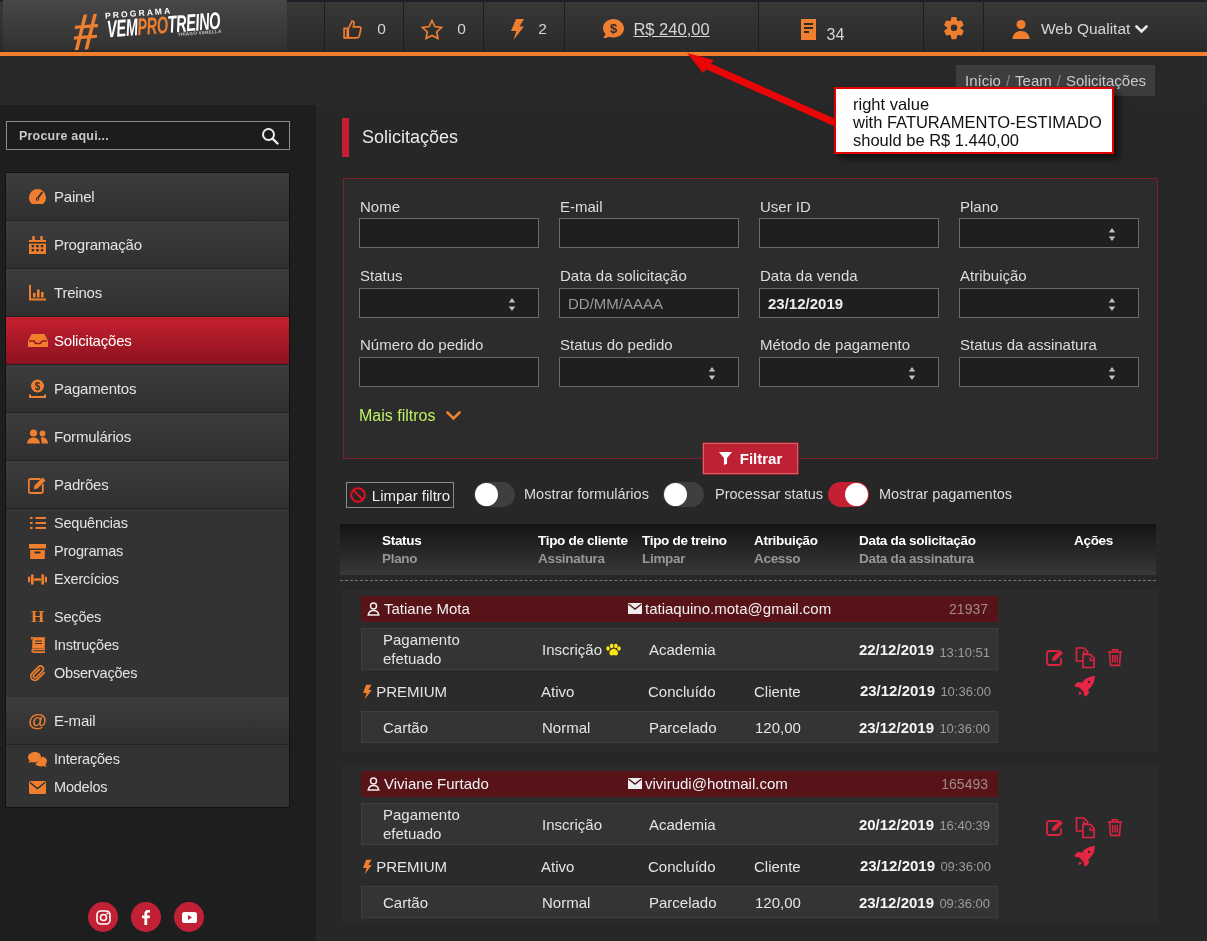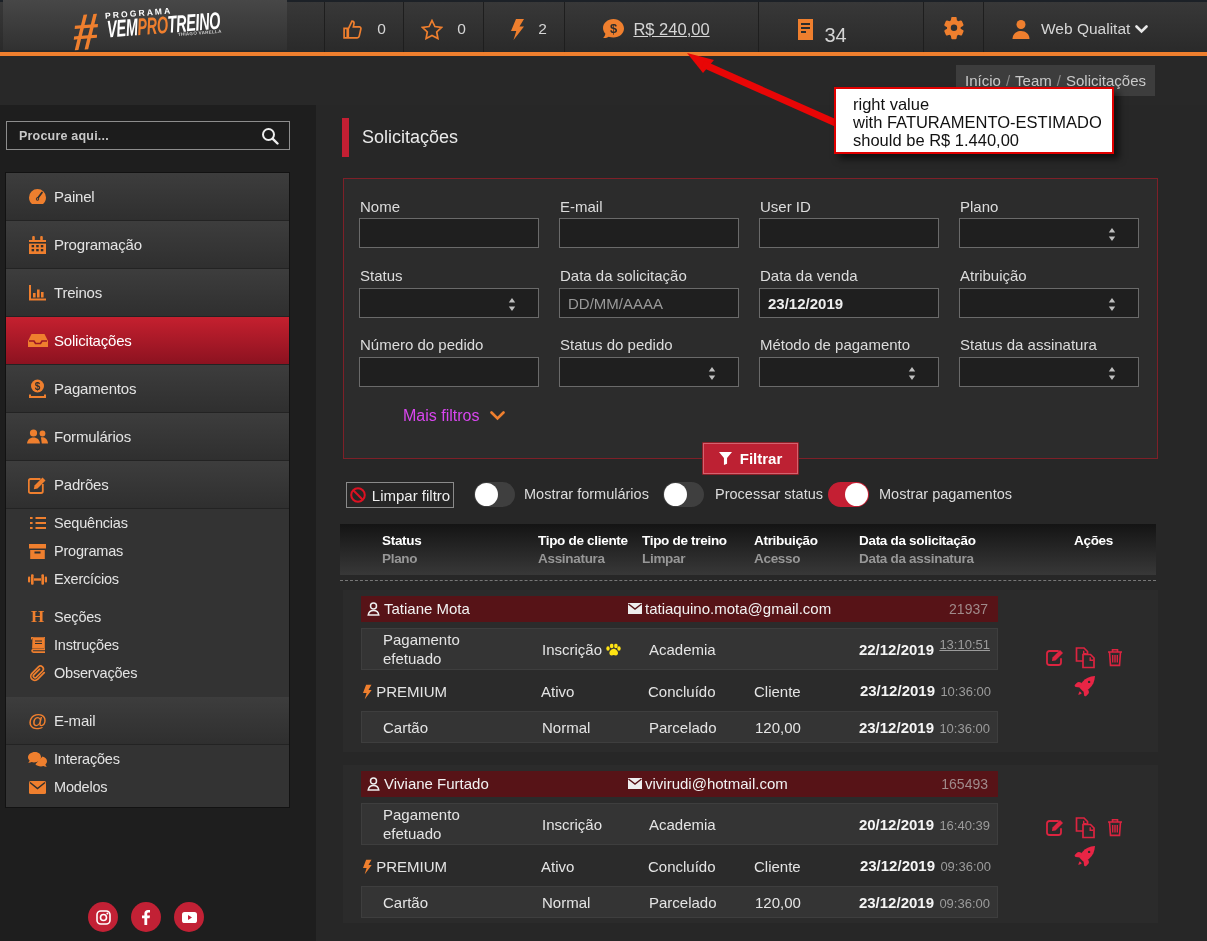--- a/index.html
+++ b/index.html
@@ -30,21 +30,21 @@
 
 #main { position:absolute; left:316px; top:105px; width:891px; height:836px; background:#272727; }
 #titleblk { position:absolute; left:26px; top:13px; height:39px; border-left:7px solid #c41f33; padding-left:13px; display:flex; align-items:center; color:#e9e9e9; font-size:18px; }
 
 
 #fpanel { position:absolute; left:27px; top:73px; width:815px; height:281px; border:1px solid #7e2028; background:#2c2c2c; }
 .flabel { position:absolute; color:#dcdcdc; font-size:15px; }
 .finput { position:absolute; width:180px; height:30px; background:#1f1f1f; border:1px solid #6a6a6a; color:#eee; font-size:15px; padding:0 8px; display:flex; align-items:center; }
 .finput.ph { color:#9a9a9a; }
 .selarr { position:absolute; right:22px; top:8.5px; }
-#maisf { position:absolute; left:15px; top:228px; color:#d946ef; font-size:16px;margin-left:44px; }
+#maisf { position:absolute; left:15px; top:228px; color:#bef264; font-size:16px; }
 #filtrar { position:absolute; left:358px; top:263px; width:97px; height:33px; background:#bd2133; border:1px solid #8a2028; box-shadow:inset 0 0 0 1px #d4626f; border-radius:1px; color:#fff; display:flex; align-items:center; justify-content:center; gap:8px; font-size:15px; font-weight:bold; }
 
 
 #togrow { position:absolute; left:27px; top:377px; width:830px; height:26px; }
 #limpar { position:absolute; left:3px; top:0; width:108px; height:26px; border:1px solid #8a8a8a; color:#eee; font-size:15px; display:flex; align-items:center; justify-content:center; gap:6px; background:#262626; }
 .tog { position:absolute; top:0; width:41px; height:25px; border-radius:13px; background:#3f3f3f; }
 .tog .knob { position:absolute; left:1px; top:1px; width:23px; height:23px; border-radius:50%; background:#fff; }
 .tog.on { background:#c41f33; }
 .tog.on .knob { left:auto; right:1px; }
 .toglab { position:absolute; top:4px; color:#dcdcdc; font-size:14.5px; white-space:nowrap; }
@@ -121,21 +121,21 @@
         <path d="M11.5 1C5.7 1 1 5 1 10c0 2.2.9 4.2 2.4 5.8-.3 1.7-1.3 3.3-2.3 4.2 1.9.4 4.1-.3 5.6-1.2 1.5.5 3.1.8 4.8.8 5.8 0 10.5-4 10.5-9S17.3 1 11.5 1z" fill="#ef7f2e"></path>
         <text x="11.5" y="15" font-size="13" font-weight="bold" fill="#2c2c2c" text-anchor="middle" font-family="Liberation Sans">$</text>
       </svg>
     <span style="font-size:16.5px;text-decoration:underline;">R$ 240,00</span>
   </div>
   <div class="tn" style="width:165px; gap:10px; padding-right:38px;">
     <svg width="17" height="21" viewBox="0 0 17 21">
         <path d="M1 0h15v21H1z" fill="#ef7f2e"></path>
         <path d="M4 5h9M4 9h9M4 13h5" stroke="#2c2c2c" stroke-width="1.8"></path>
       </svg>
-    <span style="font-size:20px;margin-top:12px;">34</span>
+    <span style="font-size:16px;margin-top:12px;">34</span>
   </div>
   <div class="tn" style="width:60px;">
     <svg width="24" height="24" viewBox="0 0 24 24">
         <path fill="#ef7f2e" d="M22.8 14.1l-2.2-1.3c.1-.5.1-1 .1-1.6l2.2-1.3c.5-.3.7-.9.5-1.4l-1.5-3.4c-.2-.5-.8-.8-1.3-.6l-2.4.7c-.4-.4-.8-.7-1.3-1L16.6 1.8c-.1-.6-.6-1-1.1-1h-3.1c-.6 0-1 .4-1.1 1l-.4 2.4c-.5.3-.9.6-1.3 1l-2.4-.7c-.5-.2-1.1.1-1.3.6L4.4 8.5c-.2.5 0 1.1.5 1.4l2.2 1.3c-.1.5-.1 1 0 1.6l-2.2 1.3c-.5.3-.7.9-.5 1.4l1.5 3.4c.2.5.8.8 1.3.6l2.4-.7c.4.4.8.7 1.3 1l.4 2.4c.1.6.6 1 1.1 1h3.1c.6 0 1-.4 1.1-1l.4-2.4c.5-.3.9-.6 1.3-1l2.4.7c.5.2 1.1-.1 1.3-.6l1.5-3.4c.2-.5 0-1.1-.5-1.4zM14 15a3.2 3.2 0 1 1 0-6.4 3.2 3.2 0 0 1 0 6.4z" transform="translate(-2,-1)"></path>
       </svg>
   </div>
   <div class="tn" style="width:224px; gap:9px; justify-content:flex-start; padding-left:26px;">
     <svg width="22" height="22" viewBox="0 0 22 22">
         <circle cx="11" cy="6.5" r="4.5" fill="#ef7f2e"></circle>
         <path d="M2.5 21c0-5 3.8-8 8.5-8s8.5 3 8.5 8z" fill="#ef7f2e"></path>
@@ -279,21 +279,21 @@
             <g fill="#ffe413">
               <ellipse cx="2" cy="5" rx="1.7" ry="2.2"></ellipse>
               <ellipse cx="5.7" cy="2.4" rx="1.8" ry="2.4"></ellipse>
               <ellipse cx="9.9" cy="2.4" rx="1.8" ry="2.4"></ellipse>
               <ellipse cx="13" cy="5" rx="1.7" ry="2.2"></ellipse>
               <path d="M7.7 5.2c2 0 4.3 2.4 4.3 4.3 0 1.3-.8 2.4-2.1 2.4-.9 0-1.5-.4-2.2-.4s-1.3.4-2.2.4c-1.3 0-2.1-1.1-2.1-2.4 0-1.9 2.3-4.3 4.3-4.3z"></path>
             </g>
           </svg></div>
       <div class="rc" style="left:287px;">Academia</div>
       <div class="rdate" style="right:63px; top:12px;">22/12/2019</div>
-      <div class="rtime" style="right:7px; top:8px;text-decoration:underline;">13:10:51</div>
+      <div class="rtime" style="right:7px; top:16px;">13:10:51</div>
     </div>
     <div class="row" style="top:85px; height:32px;">
       <div class="rc" style="left:2px;"><svg width="9" height="15" viewBox="0 0 9 15" style="vertical-align:-3px;">
             <path d="M3.2 0h5.4L5.5 5.4h3.2L1.6 15l2-6.4H0z" fill="#ef7f2e"></path>
           </svg> PREMIUM</div>
       <div class="rc" style="left:180px;">Ativo</div>
       <div class="rc" style="left:287px;">Concluído</div>
       <div class="rc" style="left:393px;">Cliente</div>
       <div class="rdate" style="right:63px; top:7px;">23/12/2019</div>
       <div class="rtime" style="right:7px; top:9px;">10:36:00</div>

